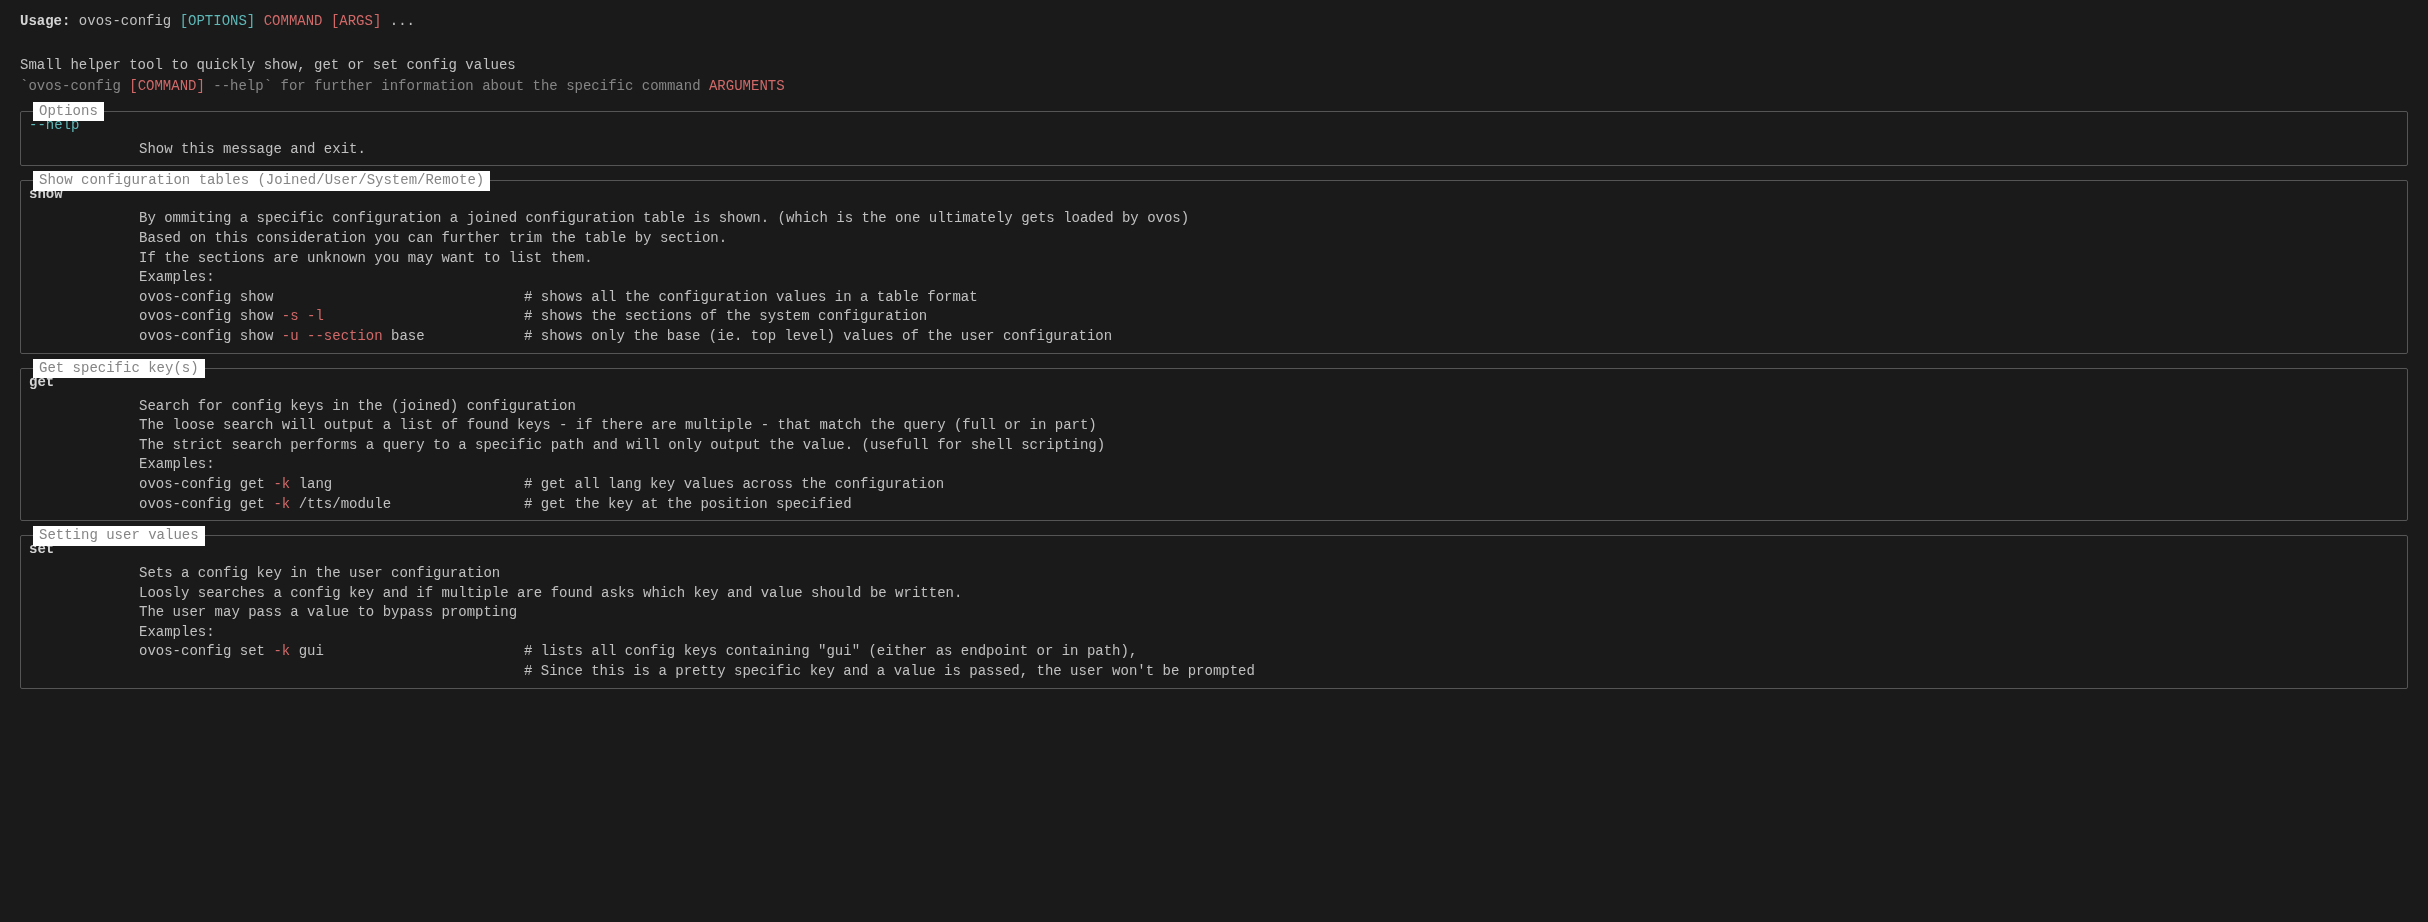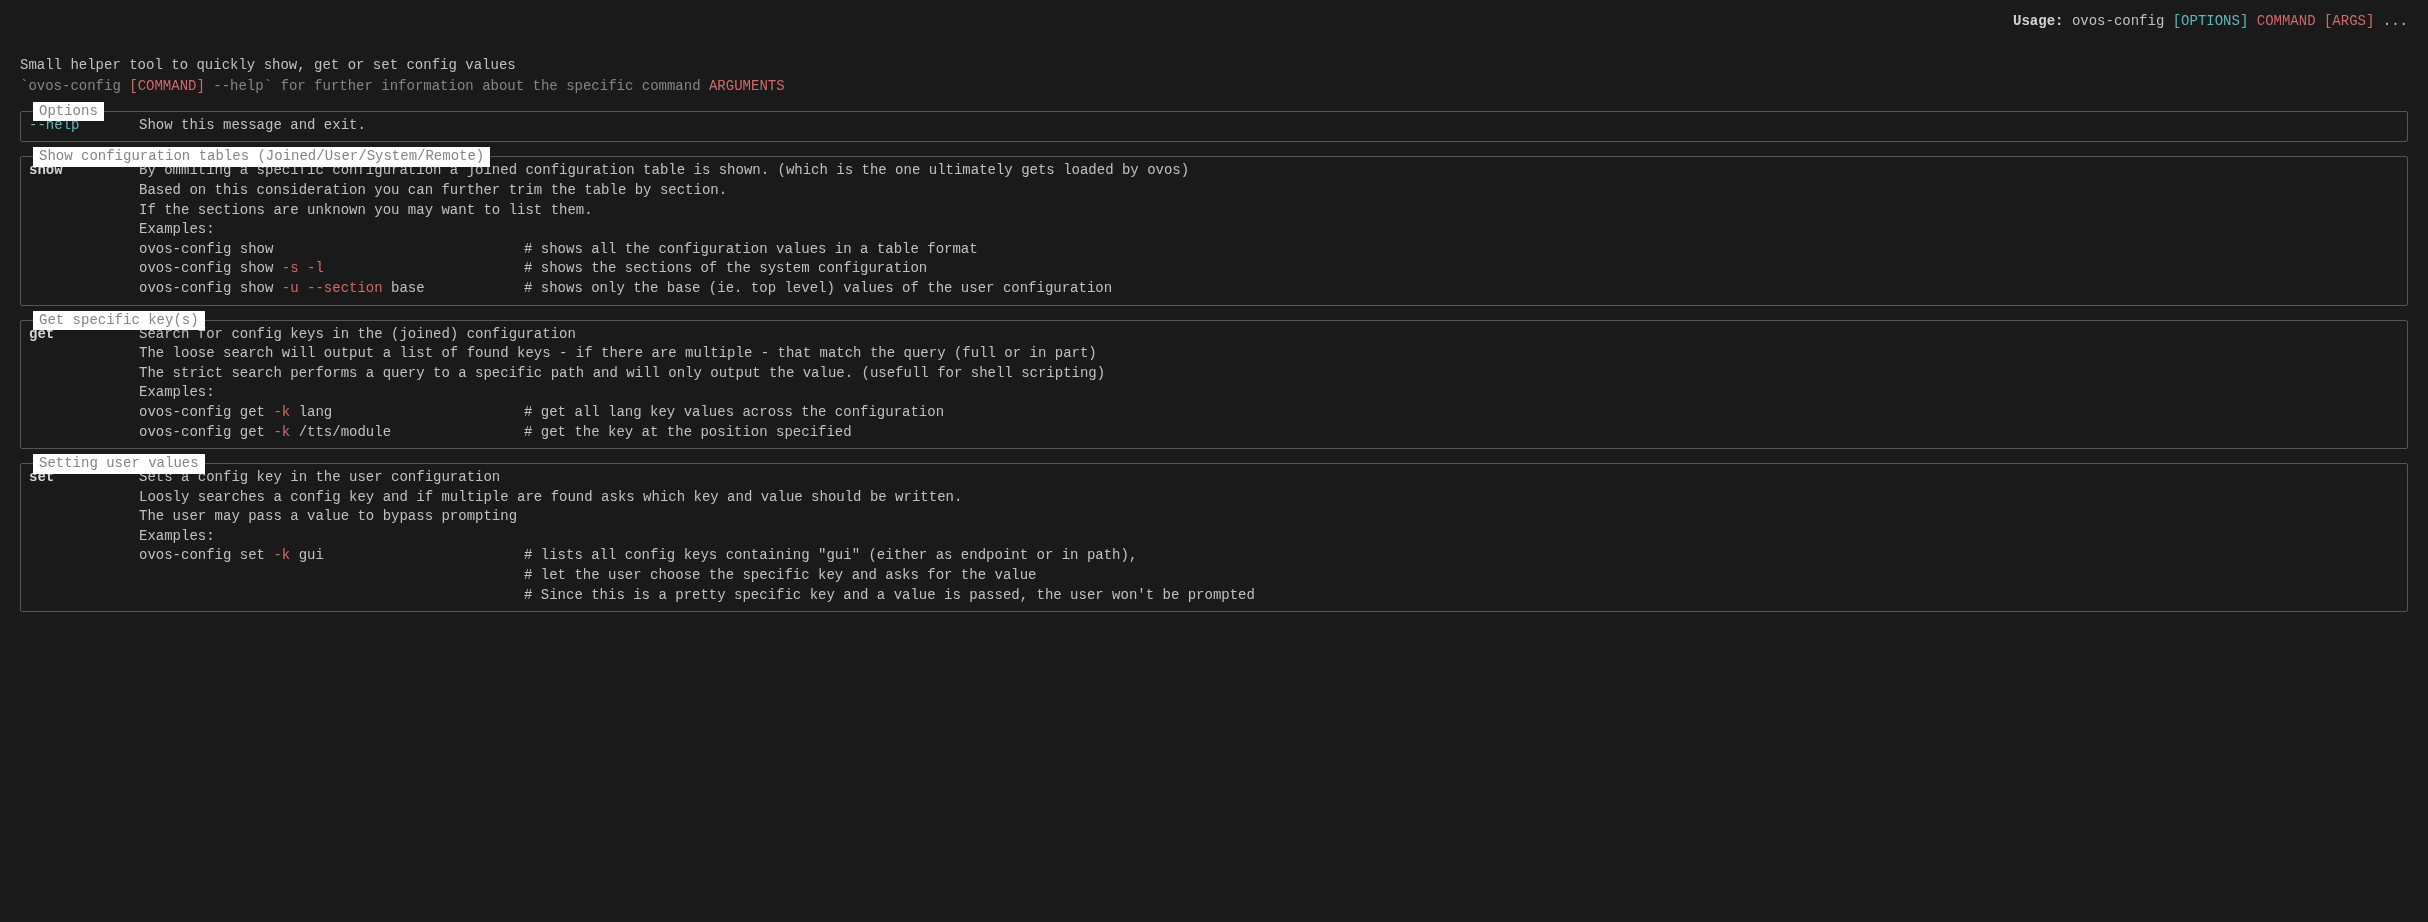--- a/index.html
+++ b/index.html
@@ -16,21 +16,20 @@
       padding: 12px 20px;
     }
     .yellow { color: #e8c15e; }
     .cyan { color: #5eb8b8; }
     .red { color: #d16969; }
     .bold { font-weight: bold; color: #d4d4d4; }
     .grey { color: #858585; }
     
     .usage-line {
       margin-bottom: 24px;
-      text-align: right;
     }
     .desc-line {
       margin-bottom: 2px;
     }
     .backtick {
       color: #858585;
     }
     .section-box {
       border: 1px solid #555555;
       border-radius: 2px;
@@ -48,20 +47,21 @@
     }
     .row {
       display: flex;
     }
     .cmd-col {
       width: 110px;
       flex-shrink: 0;
     }
     .desc-col {
       flex: 1;
+      margin-top: 24px;
     }
     .example-line {
       display: flex;
     }
     .example-cmd {
       width: 385px;
       flex-shrink: 0;
     }
     .example-comment {
       color: #c0c0c0;
@@ -152,21 +152,17 @@
       <div>Sets a config key in the user configuration</div>
       <div>Loosly searches a config key and if multiple are found asks which key and value should be written.</div>
       <div>The user may pass a value to bypass prompting</div>
       <div>Examples:</div>
       <div class="example-line">
         <div class="example-cmd"><span>ovos-config set </span><span class="red">-k</span><span> gui</span></div>
         <div class="example-comment"># lists all config keys containing "gui" (either as endpoint or in path),</div>
       </div>
       <div class="example-line">
         <div class="example-cmd"></div>
-        <div class="example-comment"># let the user choose the specific key and asks for the value</div>
-      </div>
-      <div class="example-line">
-        <div class="example-cmd"></div>
         <div class="example-comment"># Since this is a pretty specific key and a value is passed, the user won't be prompted</div>
       </div>
     </div>
   </div>
 </div>
 
 </body></html>

